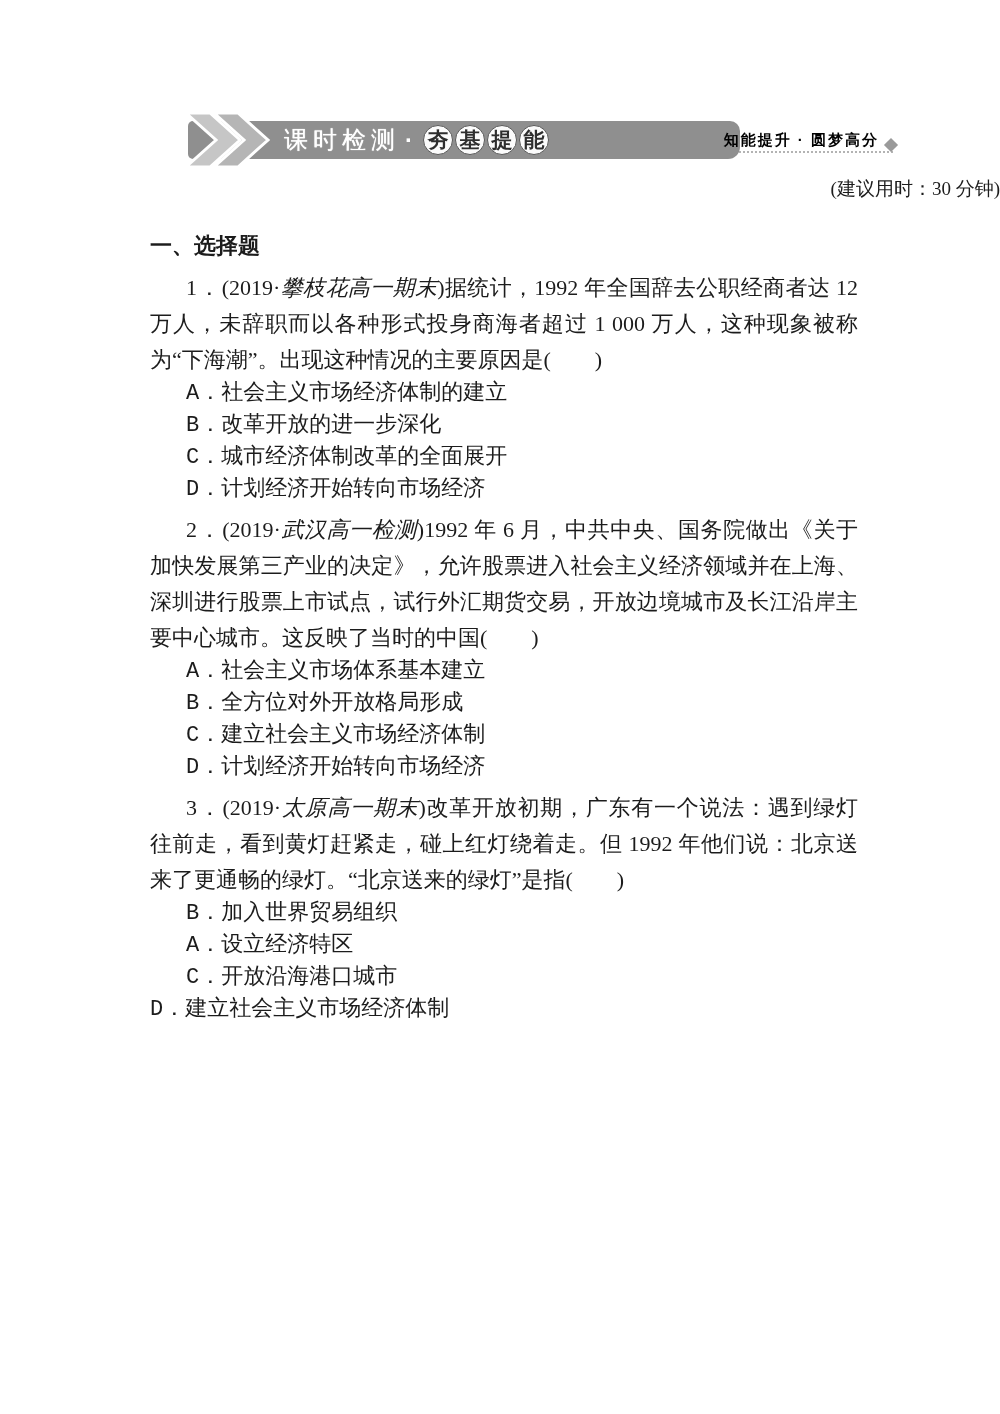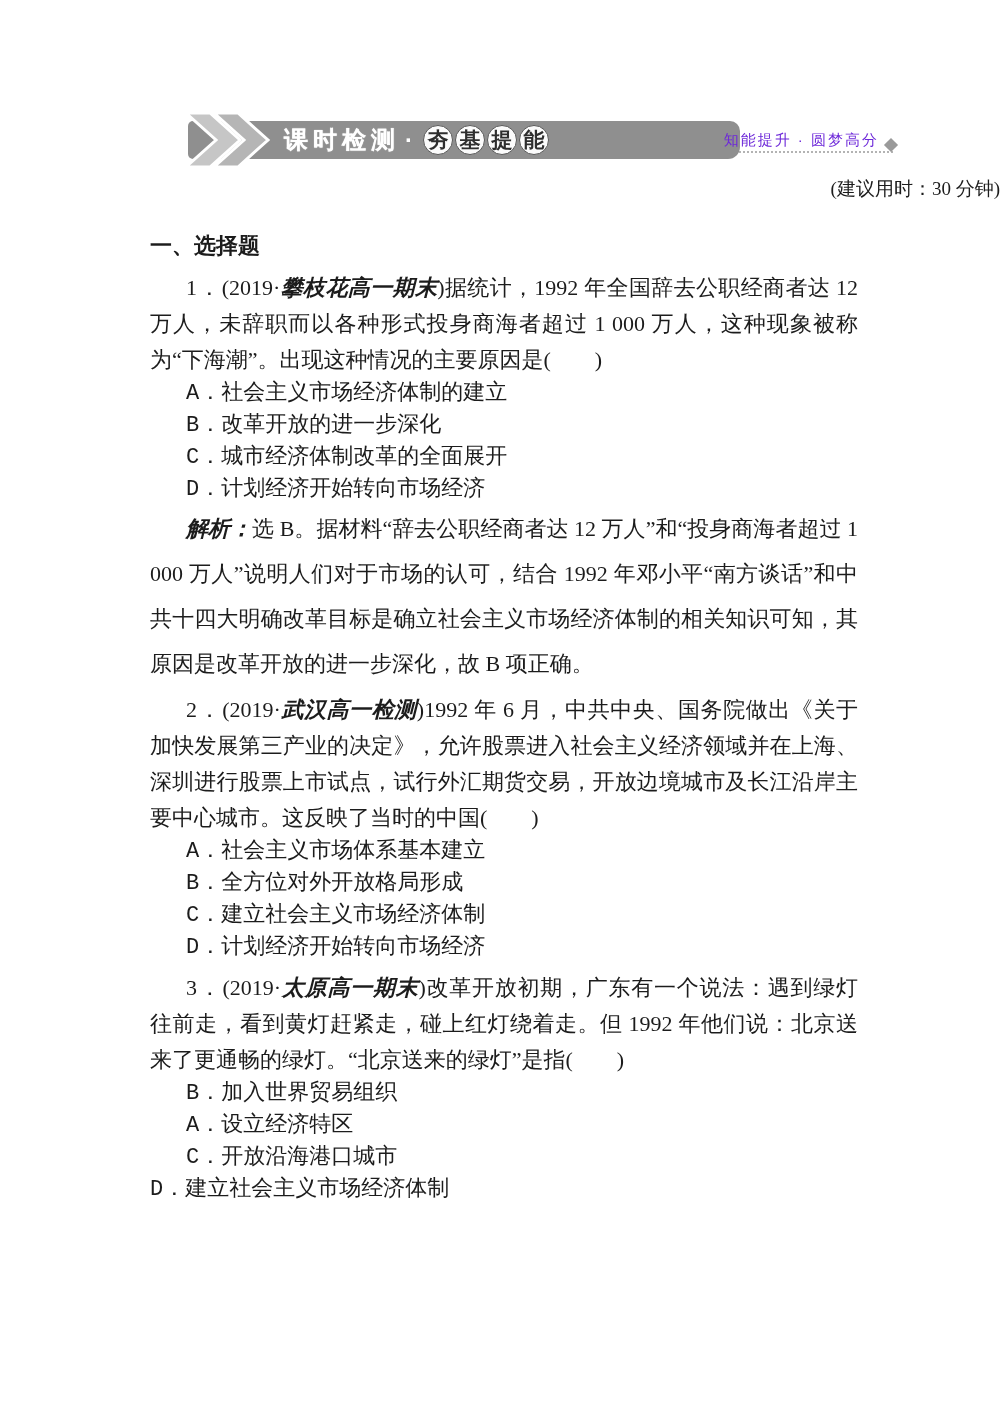--- a/index.html
+++ b/index.html
@@ -22,42 +22,42 @@
     display: flex; align-items: center;
     padding-left: 96px; box-sizing: border-box;
     z-index: 2;
     font-family: "Liberation Sans", sans-serif;
   }
   .chevrons {
     position: absolute; left: -4px; top: -11px;
     width: 96px; height: 60px;
   }
   .banner-title {
-    color: #ffffff; font-size: 24px; font-weight: bold;
+    color: #ffffff; font-size: 24px; font-weight: normal;
     letter-spacing: 5px; text-shadow: 0 0 1px #ffffff;
   }
   .banner-dot { color: #ffffff; font-size: 24px; font-weight: bold; margin: 0 10px 0 5px; }
   .badge {
     display: inline-flex; align-items: center; justify-content: center;
     width: 30px; height: 30px; border-radius: 50%;
     background: #fbfbfb; border: 1px solid #5a5a5a;
     color: #2e2e2e; font-size: 21px; font-weight: bold;
     margin-right: 2px; box-sizing: border-box;
   }
   .dotline {
     position: absolute; left: 530px; top: 151px; width: 363px;
     border-top: 2px dotted #b3b3b3; z-index: 1;
   }
   .tagline {
     position: absolute; top: 130px; left: 738px; width: 158px;
     display: flex; align-items: center; justify-content: flex-end;
     z-index: 3; font-family: "Liberation Sans", sans-serif;
   }
   .tagline-text {
-    font-size: 15px; font-weight: normal; color: #6d28d9; letter-spacing: 2px;
+    font-size: 15px; font-weight: bold; color: #000000; letter-spacing: 2px;
     white-space: nowrap;
   }
   .diamond {
     width: 10px; height: 10px; background: #9a9a9a;
     transform: rotate(45deg); margin-left: 7px; margin-top: 10px;
     flex: 0 0 auto;
   }
 
   
   .time-note {
@@ -67,21 +67,21 @@
 
   
   .content {
     position: absolute; left: 150px; top: 228px; width: 708px;
     font-size: 22px;
   }
   .section-title { font-weight: bold; line-height: 36px; }
   .question { margin-top: 6px; }
   .stem { margin: 0; line-height: 36px; text-indent: 36px; text-align: justify; }
   .q-number { letter-spacing: 1px; }
-  .src-name { font-weight: bold; font-style: italic; }
+  .src-name { font-weight: normal; font-style: italic; }
   .option { line-height: 32px; padding-left: 36px; font-family: Liberation Mono, monospace; }
   .option.flush { padding-left: 0; }
   .analysis { margin: 0; line-height: 45px; text-indent: 36px; text-align: justify; }
   .analysis-label { font-weight: bold; font-style: italic; }
 </style>
 </head>
 <body>
 
 <div class="page">
 
@@ -107,21 +107,20 @@
 
   <div class="content">
     <div class="section-title">一、选择题</div>
 
     <div class="question">
       <p class="stem"><span class="q-number">1．</span><span><span>(2019·</span><span class="src-name">攀枝花高一期末</span><span>)</span></span><span>据统计，1992 年全国辞去公职经商者达 12 万人，未辞职而以各种形式投身商海者超过 1 000 万人，这种现象被称为“下海潮”。出现这种情况的主要原因是(　　)</span></p>
       <div class="option"><span>A．</span><span>社会主义市场经济体制的建立</span></div>
       <div class="option"><span>B．</span><span>改革开放的进一步深化</span></div>
       <div class="option"><span>C．</span><span>城市经济体制改革的全面展开</span></div>
       <div class="option"><span>D．</span><span>计划经济开始转向市场经济</span></div>
-      <p class="analysis"><span class="analysis-label">解析：</span><span>选 B。据材料“辞去公职经商者达 12 万人”和“投身商海者超过 1 000 万人”说明人们对于市场的认可，结合 1992 年邓小平“南方谈话”和中共十四大明确改革目标是确立社会主义市场经济体制的相关知识可知，其原因是改革开放的进一步深化，故 B 项正确。</span></p>
     </div>
 
     <div class="question">
       <p class="stem"><span class="q-number">2．</span><span><span>(2019·</span><span class="src-name">武汉高一检测</span><span>)</span></span><span>1992 年 6 月，中共中央、国务院做出《关于加快发展第三产业的决定》，允许股票进入社会主义经济领域并在上海、深圳进行股票上市试点，试行外汇期货交易，开放边境城市及长江沿岸主要中心城市。这反映了当时的中国(　　)</span></p>
       <div class="option"><span>A．</span><span>社会主义市场体系基本建立</span></div>
       <div class="option"><span>B．</span><span>全方位对外开放格局形成</span></div>
       <div class="option"><span>C．</span><span>建立社会主义市场经济体制</span></div>
       <div class="option"><span>D．</span><span>计划经济开始转向市场经济</span></div>
     </div>
 

